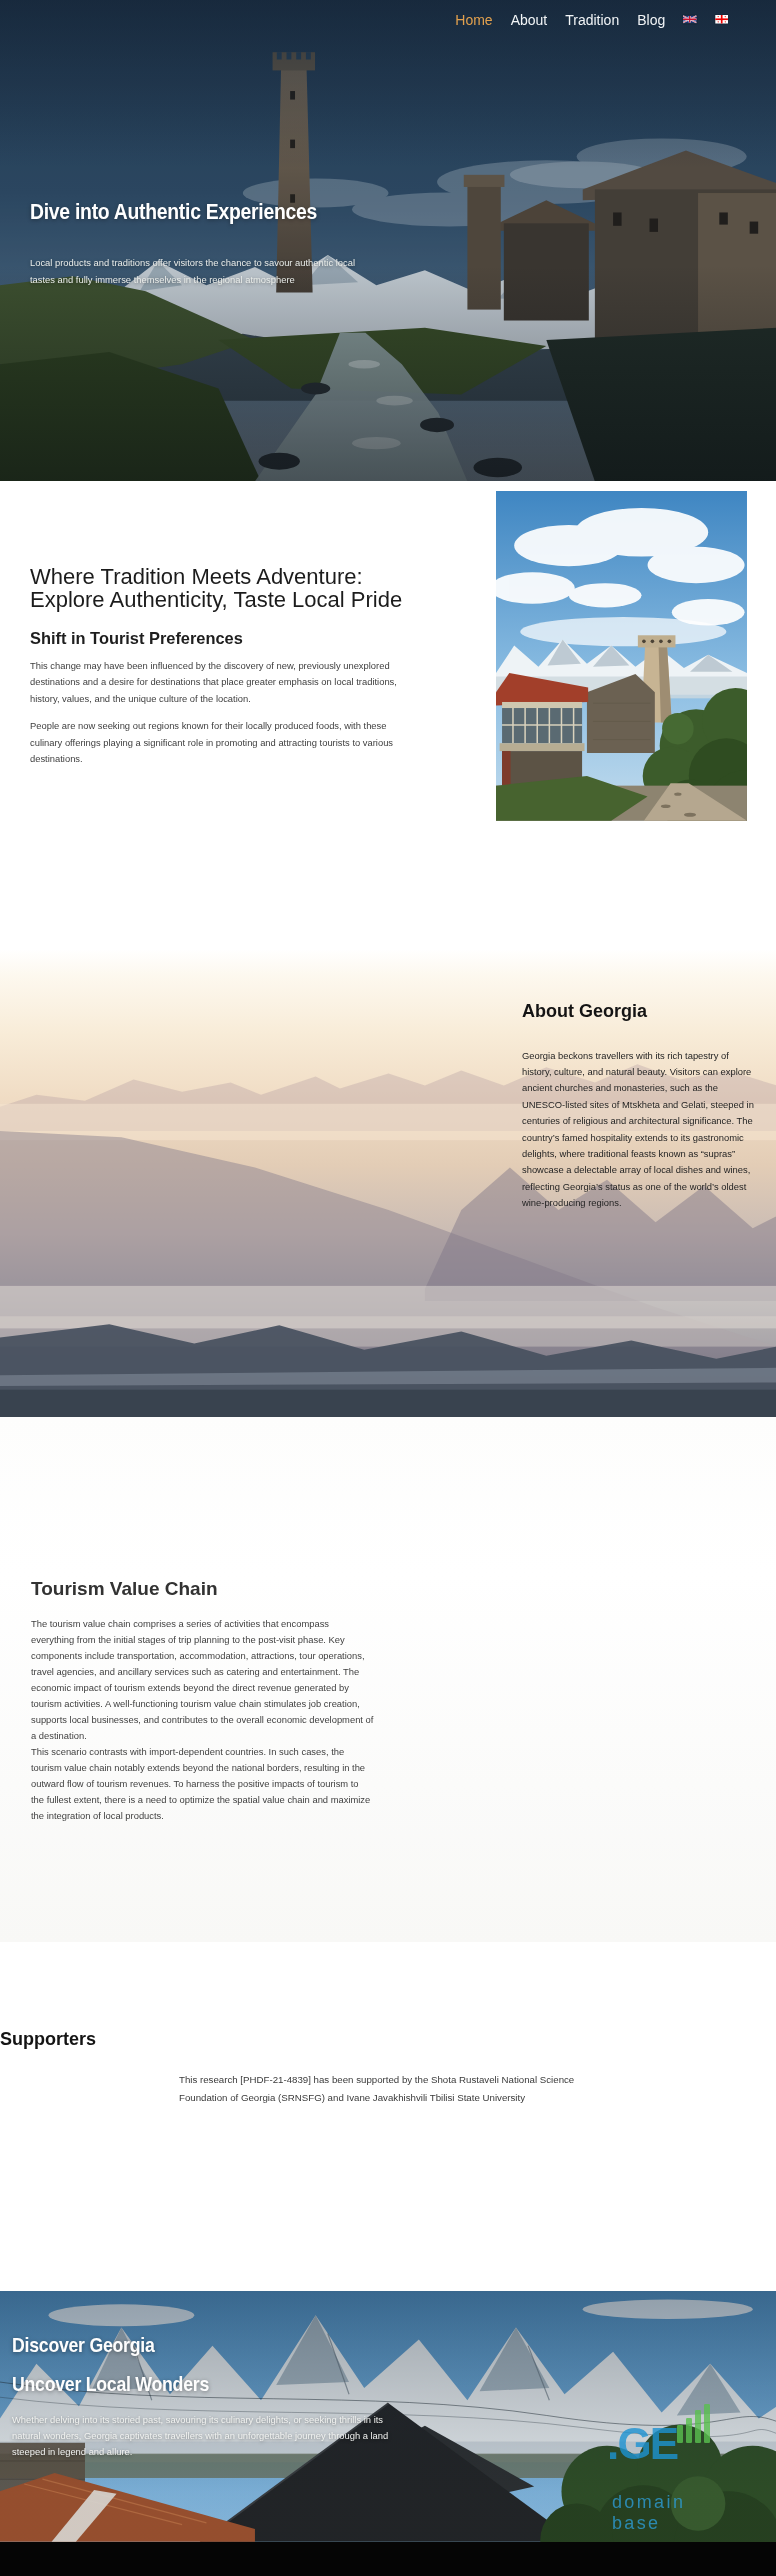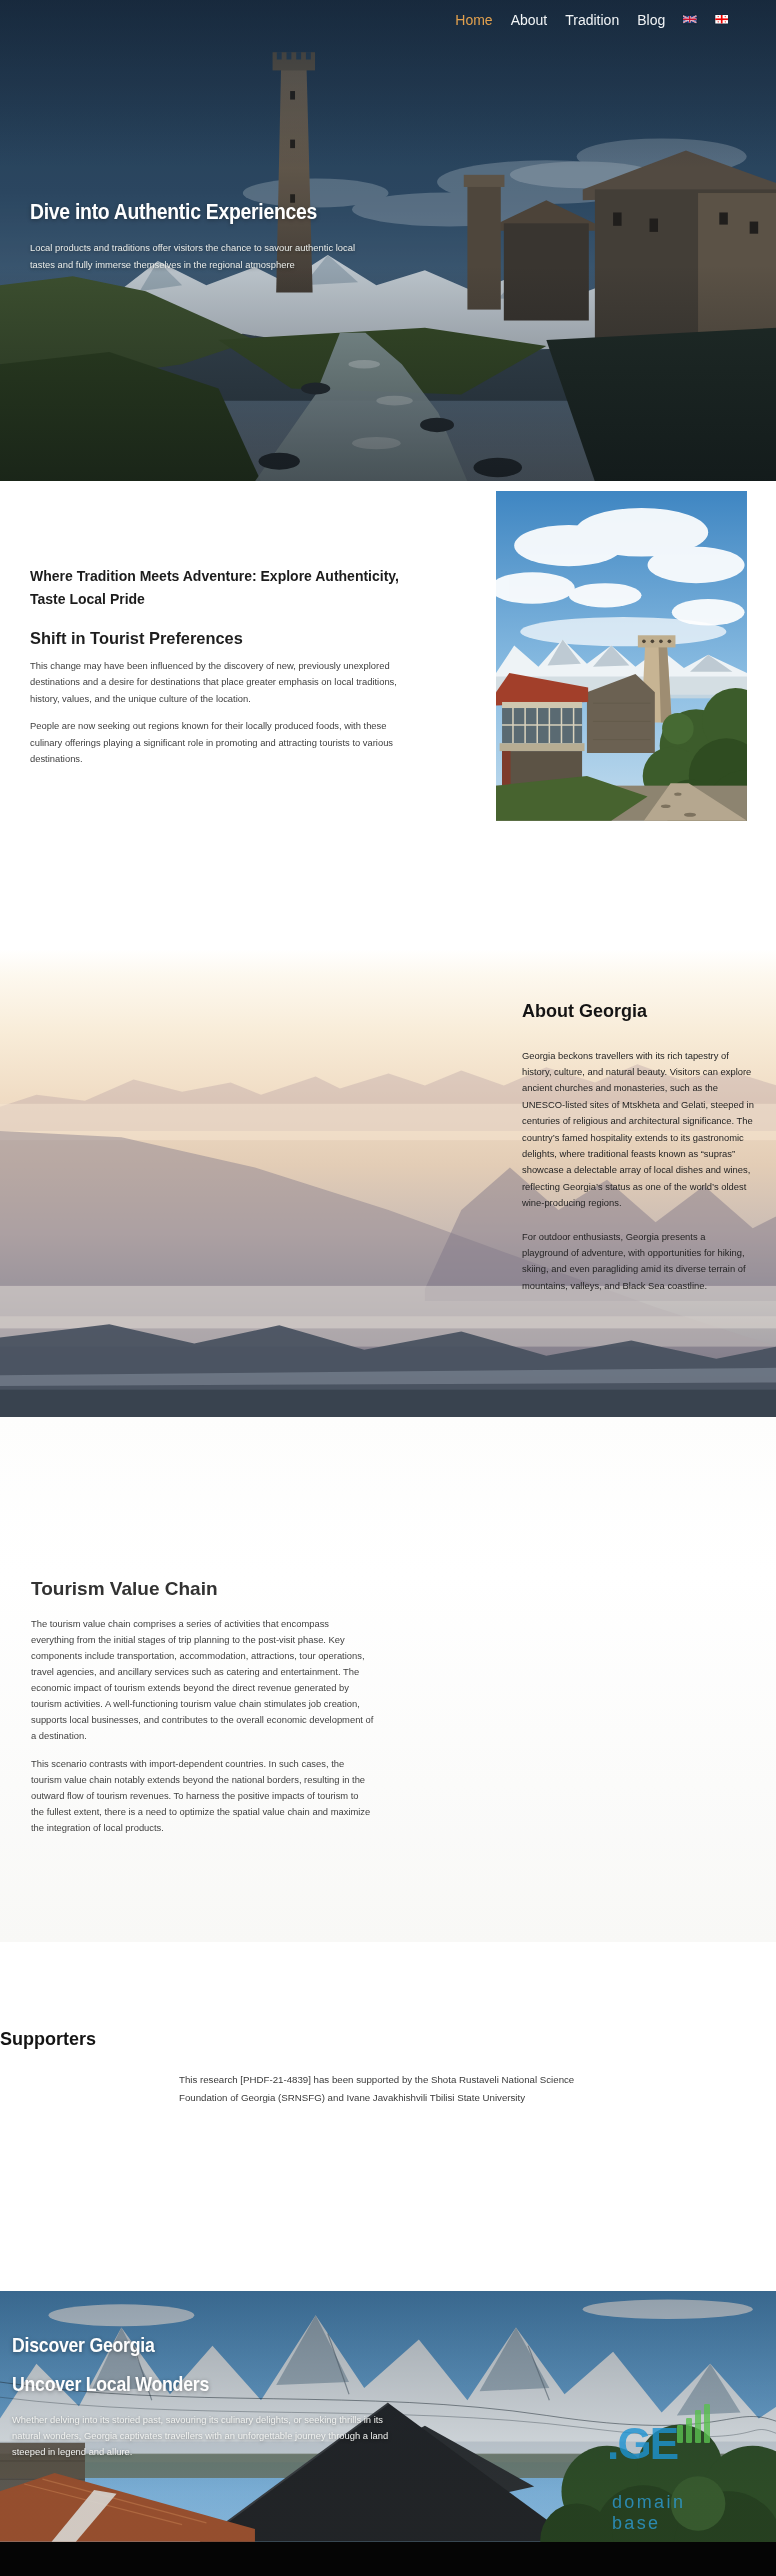--- a/index.html
+++ b/index.html
@@ -23,28 +23,28 @@
 
   
   .hero { position:relative; width:777px; height:481px; overflow:hidden; background:#27445f; }
   .hero-bg { position:absolute; inset:0; z-index:1; }
   .hero-text { position:absolute; left:30px; top:199px; z-index:4; }
   .hero-text h1 {
     color:#fff; font-size:22px; font-weight:700; letter-spacing:-0.3px;
     transform:scaleX(.88); transform-origin:left; text-shadow:0 0.6px 4.9px rgba(0,0,0,.35);
   }
   .hero-text p {
-    margin-top:14px; width:340px; font-size:9.4px; line-height:17px;
+    margin-top:29px; width:340px; font-size:9.4px; line-height:17px;
     color:#e9ece9; text-shadow:0 0.6px 3.6px rgba(0,0,0,.4);
   }
 
   
   .tradition { position:relative; width:777px; height:468px; background:#fff; }
   .trad-text { position:absolute; left:30px; top:84px; width:395px; }
-  .trad-text h2 { font-size:14px; line-height:23px; font-weight:700; color:#1c1c1c; width:388px; }
+  .trad-text h2 { font-size:22px; line-height:23px; font-weight:400; color:#1c1c1c; width:388px; }
   .trad-text h3 { margin-top:18px; font-size:16.4px; font-weight:700; color:#1e1e1e; }
   .trad-text p { margin-top:9.7px; width:376px; font-size:9.4px; line-height:16.4px; color:#3e3e3e; }
   .trad-text p + p { margin-top:11.5px; }
   .trad-photo { position:absolute; left:496px; top:9.7px; width:251px; height:330px; overflow:hidden; }
 
   
   .about {
     position:relative; width:777px; height:468px; overflow:hidden;
     background:linear-gradient(180deg,#ffffff 0%,#fdf8ee 6%,#f8ecd8 18%,#f0dcc4 32%,
       #e3cdb6 46%,#cabcb4 61%,#a6a3a8 74%,#83828e 86%,#57606e 96%,#3e4a59 100%);
@@ -58,21 +58,21 @@
   
   .valuechain {
     position:relative; width:777px; height:525px;
     background:linear-gradient(180deg,#fdfdfc 0%,#ffffff 30%,#fbfbfa 70%,#f8f8f6 100%);
     padding-left:44px;
   }
   .vc-text { position:absolute; left:31px; top:160px; width:343px; }
   .vc-text h2 { font-size:19px; line-height:24px; font-weight:700; color:#323232; }
   .vc-text .p-group { margin-top:14.6px; }
   .vc-text p { font-size:9.4px; line-height:16px; color:#3f3f3f; }
-  .vc-text p + p { margin-top:12px; }
+  .vc-text p + p { }
 
   
   .supporters { position:relative; width:777px; height:349px; background:#fff; }
   .supporters h2 { padding-top:87px; font-size:18px; font-weight:700; color:#141414; }
   .supporters p { margin:20.6px auto 0; width:419px; font-size:9.7px; line-height:18px; color:#3a3a3a; }
 
   
   .footerhero { position:relative; width:777px; height:251px; overflow:hidden; background:#5d9bcd; }
   .footer-bg { position:absolute; inset:0; z-index:1; }
   .foot-text { position:absolute; left:12px; top:42px; z-index:4; }
@@ -324,21 +324,20 @@
     <polygon fill="#7d7484" opacity=".45" points="700,560 760,430 840,360 920,430 1000,380 1080,450 1160,390 1240,460 1280,440 1280,580 700,580"></polygon>
     <rect y="555" width="1280" height="70" fill="#e8e2da" opacity=".5"></rect>
     <rect y="605" width="1280" height="50" fill="#ded6cf" opacity=".4"></rect>
     <polygon fill="#46505e" opacity=".92" points="0,640 180,618 320,650 460,620 600,660 760,630 900,670 1040,645 1180,675 1280,655 1280,771 0,771"></polygon>
     <polygon fill="#8b95a3" opacity=".5" points="0,702 1280,690 1280,714 0,720"></polygon>
     <rect y="726" width="1280" height="45" fill="#39434f"></rect>
   </svg>
   <div class="about-text">
     <h2>About Georgia</h2>
     <p>Georgia beckons travellers with its rich tapestry of history, culture, and natural beauty. Visitors can explore ancient churches and monasteries, such as the UNESCO-listed sites of Mtskheta and Gelati, steeped in centuries of religious and architectural significance. The country’s famed hospitality extends to its gastronomic delights, where traditional feasts known as “supras” showcase a delectable array of local dishes and wines, reflecting Georgia’s status as one of the world’s oldest wine-producing regions.</p>
-    <p>For outdoor enthusiasts, Georgia presents a playground of adventure, with opportunities for hiking, skiing, and even paragliding amid its diverse terrain of mountains, valleys, and Black Sea coastline.</p>
   </div>
 </section>
 
 <section class="valuechain">
   <div class="vc-text">
     <h2>
       <span style="display:block">Tourism Value Chain</span>
     </h2>
     <div class="p-group">
       <p>The tourism value chain comprises a series of activities that encompass everything from the initial stages of trip planning to the post-visit phase. Key components include transportation, accommodation, attractions, tour operations, travel agencies, and ancillary services such as catering and entertainment. The economic impact of tourism extends beyond the direct revenue generated by tourism activities. A well-functioning tourism value chain stimulates job creation, supports local businesses, and contributes to the overall economic development of a destination.</p>

